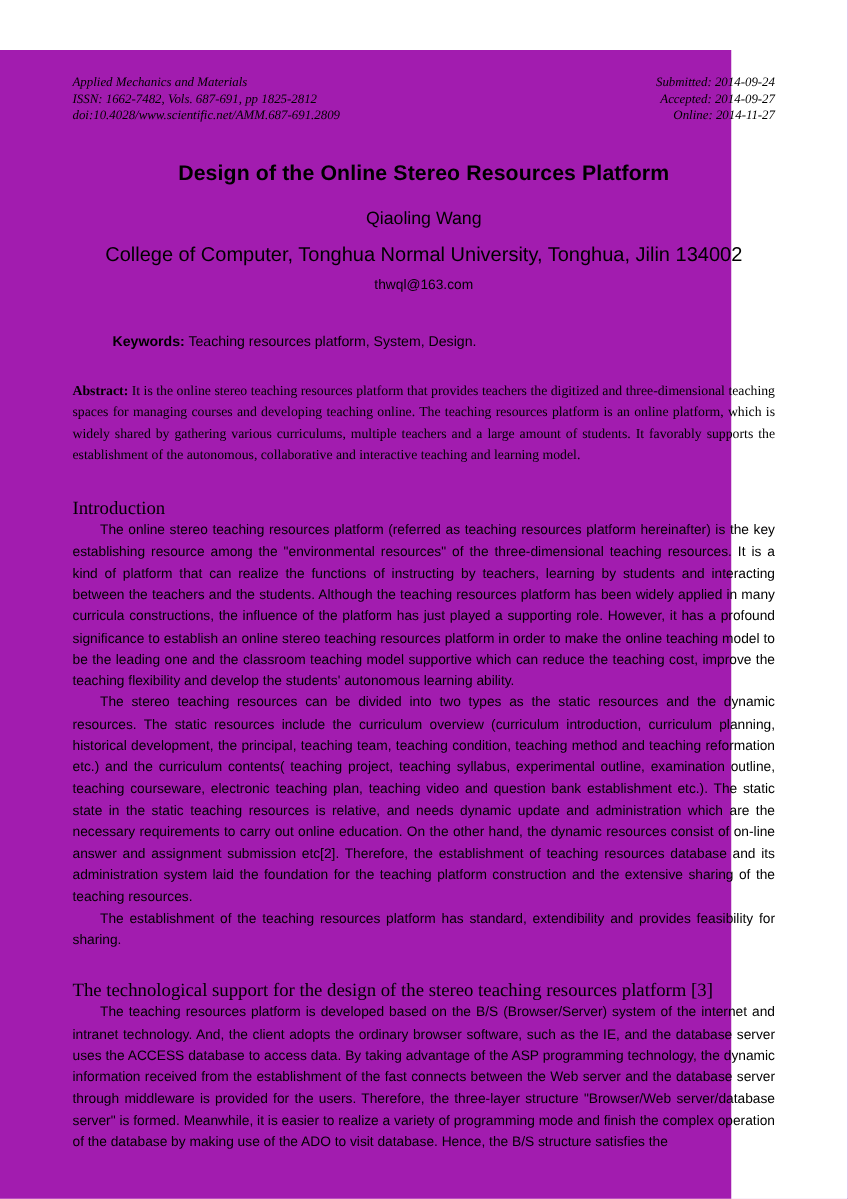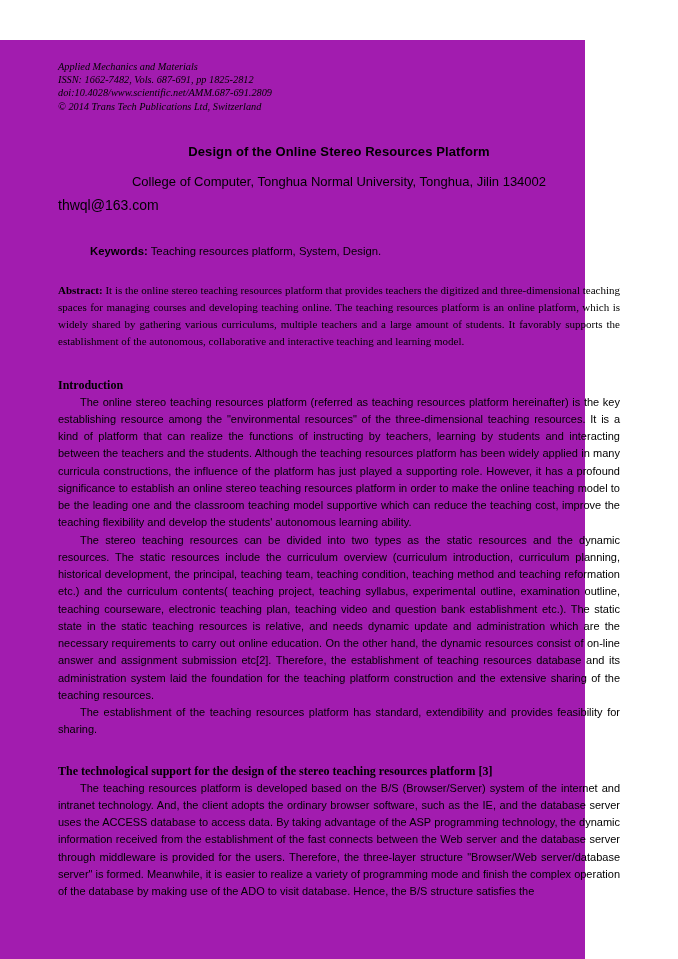--- a/index.html
+++ b/index.html
@@ -43,43 +43,43 @@
   .journal-header .left { text-align: left; }
   .journal-header .right { text-align: right; white-space: nowrap; }
   .journal-header div > div { white-space: nowrap; }
 
   
   .title {
     margin-top: 30px;
     text-align: center;
     font-family: "Liberation Sans", sans-serif;
     font-weight: bold;
-    font-size: 13px;
+    font-size: 17px;
     line-height: 18px;
     letter-spacing: 0.1px;
   }
   .author {
     margin-top: 18px;
     text-align: center;
     font-family: "Liberation Sans", sans-serif;
     font-size: 14.2px;
     line-height: 18px;
   }
   .affiliation {
     margin-top: 13px;
     text-align: center;
     font-family: "Liberation Sans", sans-serif;
-    font-size: 13px;
+    font-size: 16px;
     line-height: 15px;
   }
   .email {
     margin-top: 9px;
-    text-align: left;
+    text-align: center;
     font-family: "Liberation Sans", sans-serif;
-    font-size: 14px;
+    font-size: 11px;
     line-height: 15px;
   }
 
   
   .keywords {
     margin-top: 31px;
     font-family: "Liberation Sans", sans-serif;
     font-size: 11.3px;
     line-height: 15px;
     text-align: left;
@@ -98,22 +98,22 @@
     text-align: justify;
     text-justify: inter-word;
   }
   .abstract .ab-label {
     font-weight: bold;
   }
 
   
   .section-heading {
     font-family: "Liberation Serif", serif;
-    font-weight: bold;
-    font-size: 12px;
+    font-weight: normal;
+    font-size: 15px;
     line-height: 17px;
     text-align: left;
   }
   .h-intro { margin-top: 26px; }
   .h-principles { margin-top: 25px; }
   .h-technological { margin-top: 24px; }
 
   p.body-par {
     margin: 0;
     font-family: Liberation Sans, sans-serif;
@@ -138,25 +138,30 @@
 <body>
 
 <div class="page">
   <div class="content">
 
     <div class="journal-header">
       <div class="left">
         <div>Applied Mechanics and Materials</div>
         <div>ISSN: 1662-7482, Vols. 687-691, pp 1825-2812</div>
         <div>doi:10.4028/www.scientific.net/AMM.687-691.2809</div>
-        <div>© 2014 Trans Tech Publications Ltd, Switzerland</div>
+      </div>
+      <div class="right">
+        <div>Submitted: 2014-09-24</div>
+        <div>Accepted: 2014-09-27</div>
+        <div>Online: 2014-11-27</div>
       </div>
     </div>
 
     <div class="title">Design of the Online Stereo Resources Platform</div>
+    <div class="author">Qiaoling Wang</div>
     <div class="affiliation">College of Computer, Tonghua Normal University, Tonghua, Jilin 134002</div>
     <div class="email">thwql@163.com</div>
 
     <div class="keywords">
       <span class="kw-label">Keywords:</span><span> Teaching resources platform, System, Design.</span>
     </div>
 
     <div class="abstract">
       <span class="ab-label">Abstract:</span><span> It is the online stereo teaching resources platform that provides teachers the digitized and three-dimensional teaching spaces for managing courses and developing teaching online. The teaching resources platform is an online platform, which is widely shared by gathering various curriculums, multiple teachers and a large amount of students. It favorably supports the establishment of the autonomous, collaborative and interactive teaching and learning model.</span>
     </div>

